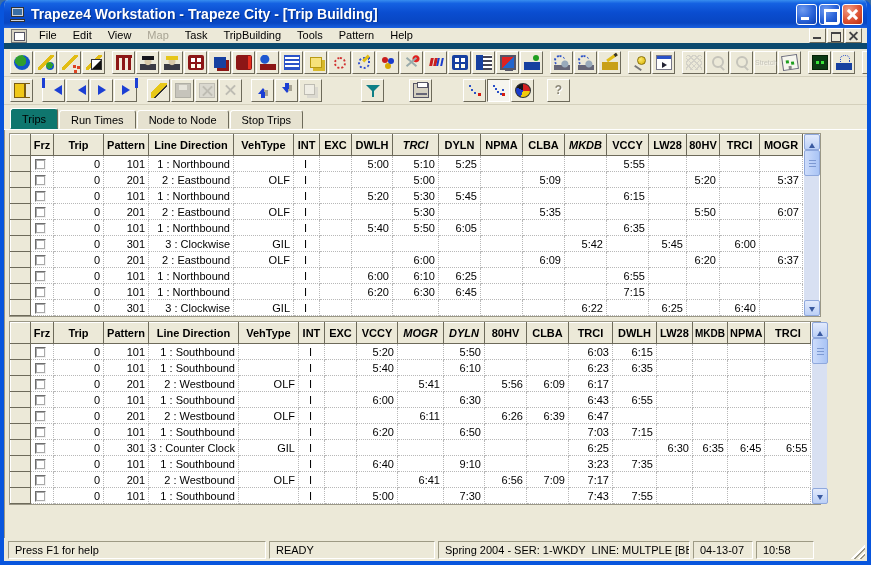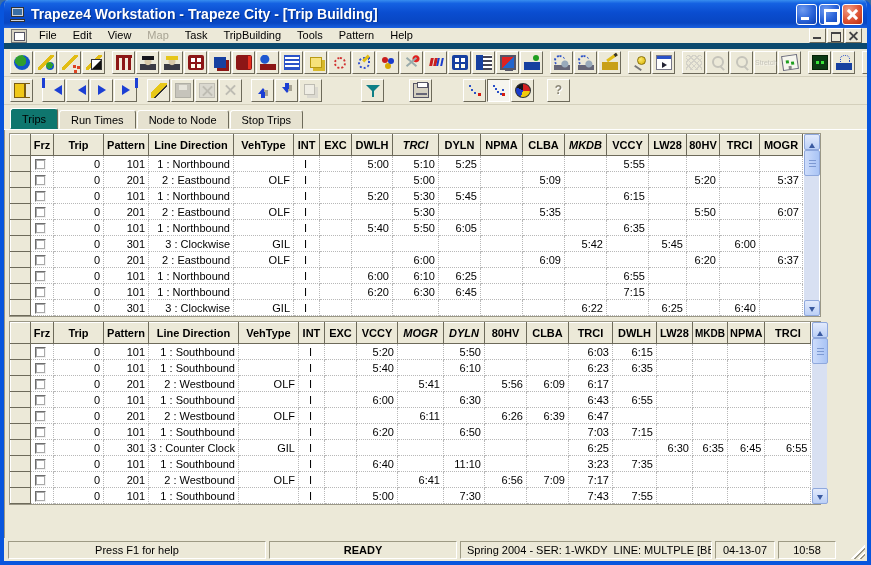--- a/index.html
+++ b/index.html
@@ -164,24 +164,24 @@
   
   .vscroll{width:16px;flex:0 0 16px;background:#d8e0f2;display:flex;flex-direction:column;border-left:1px solid #fff;}
   .sbtn{width:16px;height:16px;background:linear-gradient(180deg,#e2eafc,#bcd0f6);border:1px solid #8fa8dc;border-radius:2px;position:relative;padding:0;}
   .sbtn.up::after{content:"";position:absolute;left:4px;top:5px;border:3px solid transparent;border-bottom:5px solid #3a5aa0;}
   .sbtn.down::after{content:"";position:absolute;left:4px;top:6px;border:3px solid transparent;border-top:5px solid #3a5aa0;}
   .sthumb{width:16px;height:26px;background:linear-gradient(90deg,#cddcfb,#a9c4f5);border:1px solid #8fa8dc;border-radius:2px;position:relative;}
   .sthumb::after{content:"";position:absolute;left:4px;top:9px;width:7px;height:1px;background:#7c99d2;box-shadow:0 3px 0 #7c99d2,0 6px 0 #7c99d2;}
   .strack{flex:1;}
 
   
-  .statusbar{height:23px;flex:0 0 23px;background:#ece9d8;display:flex;align-items:center;padding:2px 2px 2px 4px;gap:3px;text-align:center;}
+  .statusbar{height:23px;flex:0 0 23px;background:#ece9d8;display:flex;align-items:center;padding:2px 2px 2px 4px;gap:3px;}
   .spanel{height:18px;line-height:16px;border:1px solid;border-color:#9d9a84 #fff #fff #9d9a84;padding:0 6px;white-space:pre;overflow:hidden;}
   .sp-help{width:258px;}
-  .sp-state{width:188px;font-weight:bold;}
+  .sp-state{width:166px;}
   .sp-context{width:252px;}
   .sp-date{width:60px;}
   .sp-time{width:58px;}
   .grip{margin-left:auto;width:14px;height:14px;align-self:flex-end;
     background:linear-gradient(135deg,transparent 50%,#fff 50% 58%,#9a9786 58% 66%,transparent 66% 72%,#fff 72% 80%,#9a9786 80% 88%,transparent 88%);}
 </style>
 </head>
 <body>
 
 <div class="window">
@@ -902,21 +902,21 @@
                   <div class="checkbox"></div>
                 </td>
                 <td>0</td>
                 <td>101</td>
                 <td>1 : Southbound</td>
                 <td></td>
                 <td class="c-int">I</td>
                 <td></td>
                 <td class="tsep">6:40</td>
                 <td></td>
-                <td>11:10</td>
+                <td>9:10</td>
                 <td></td>
                 <td></td>
                 <td>3:23</td>
                 <td>7:35</td>
                 <td></td>
                 <td></td>
                 <td></td>
                 <td></td>
               </tr>
               <tr>

